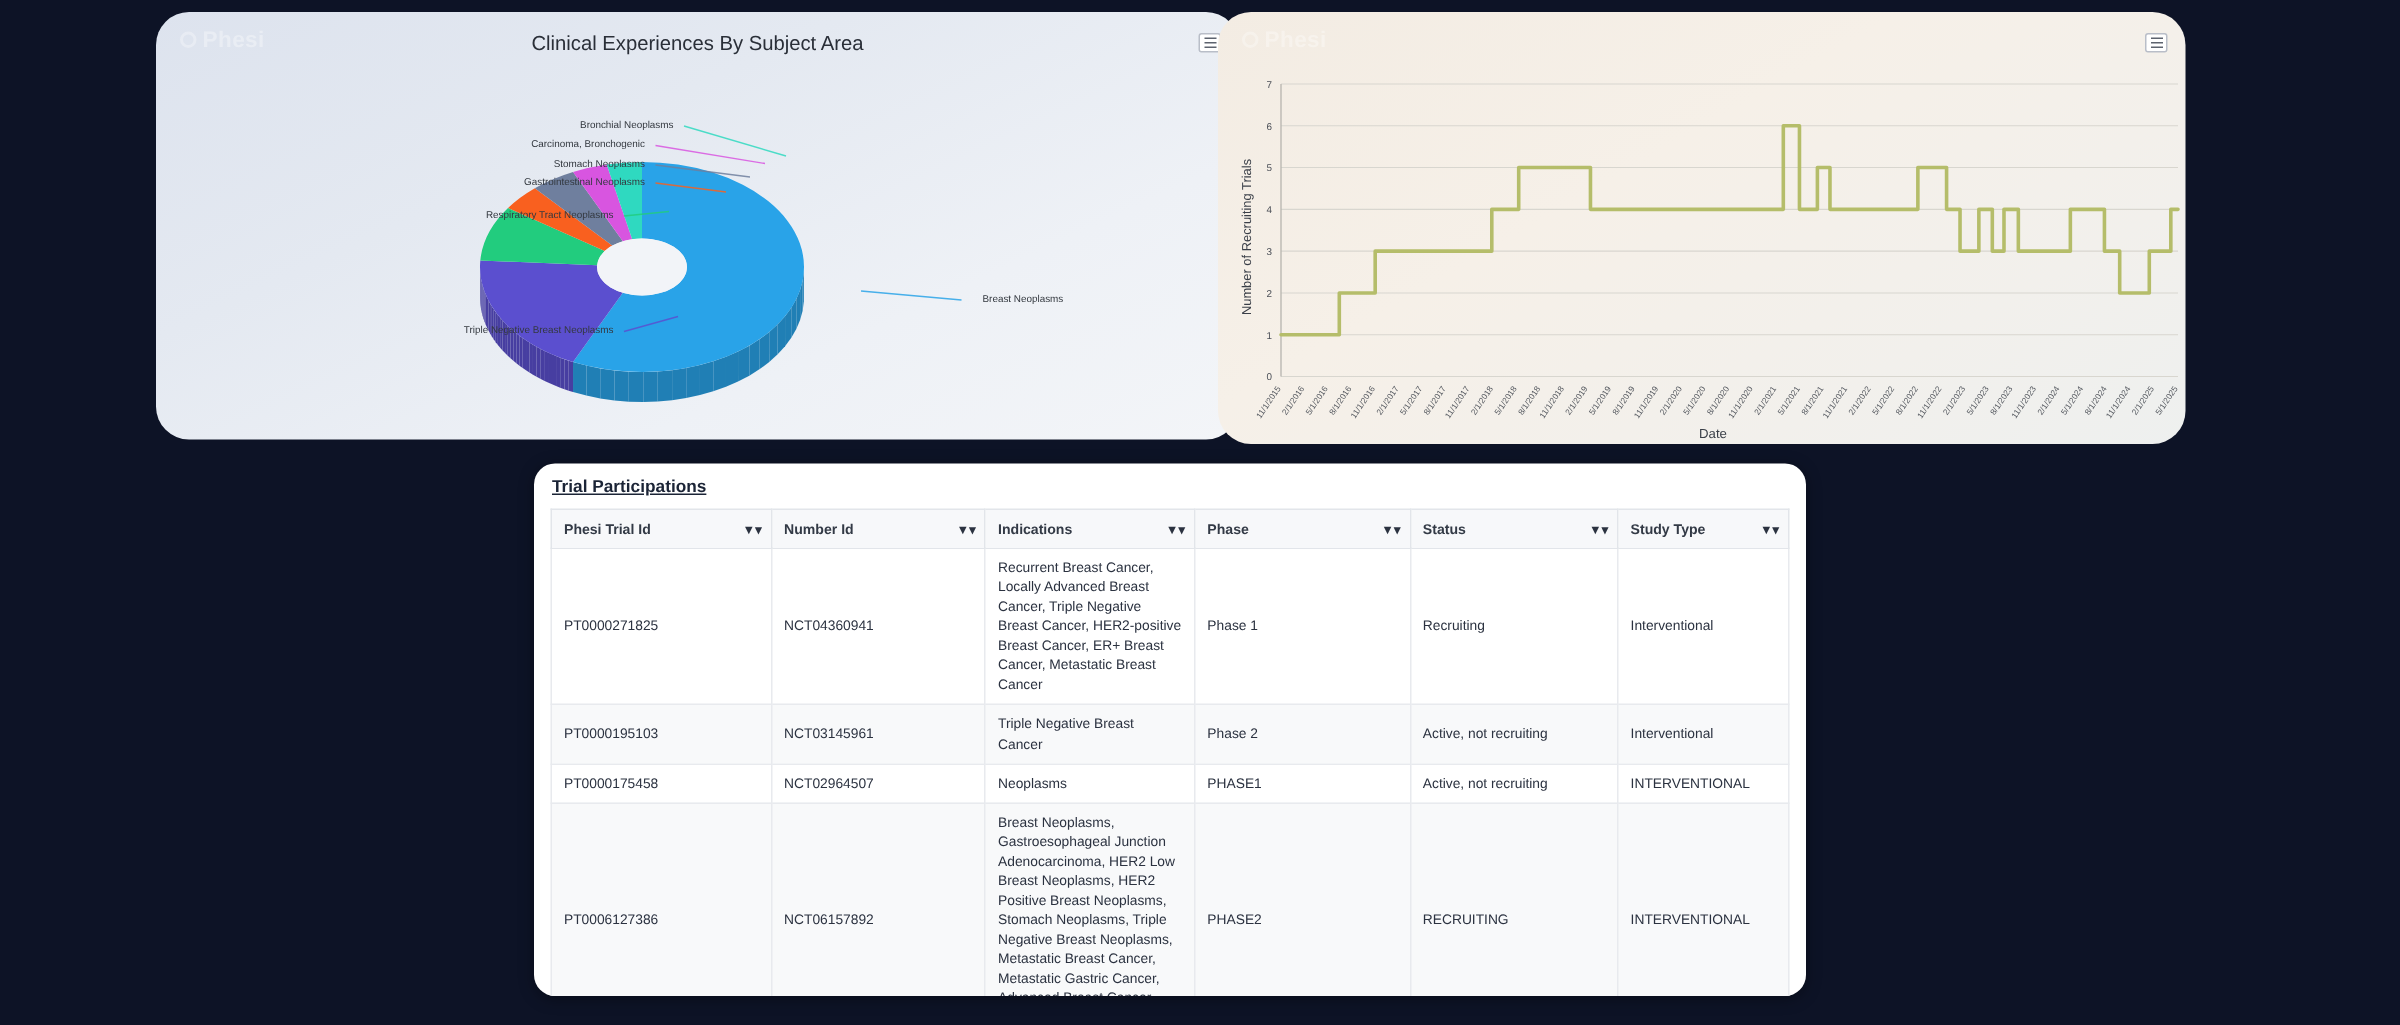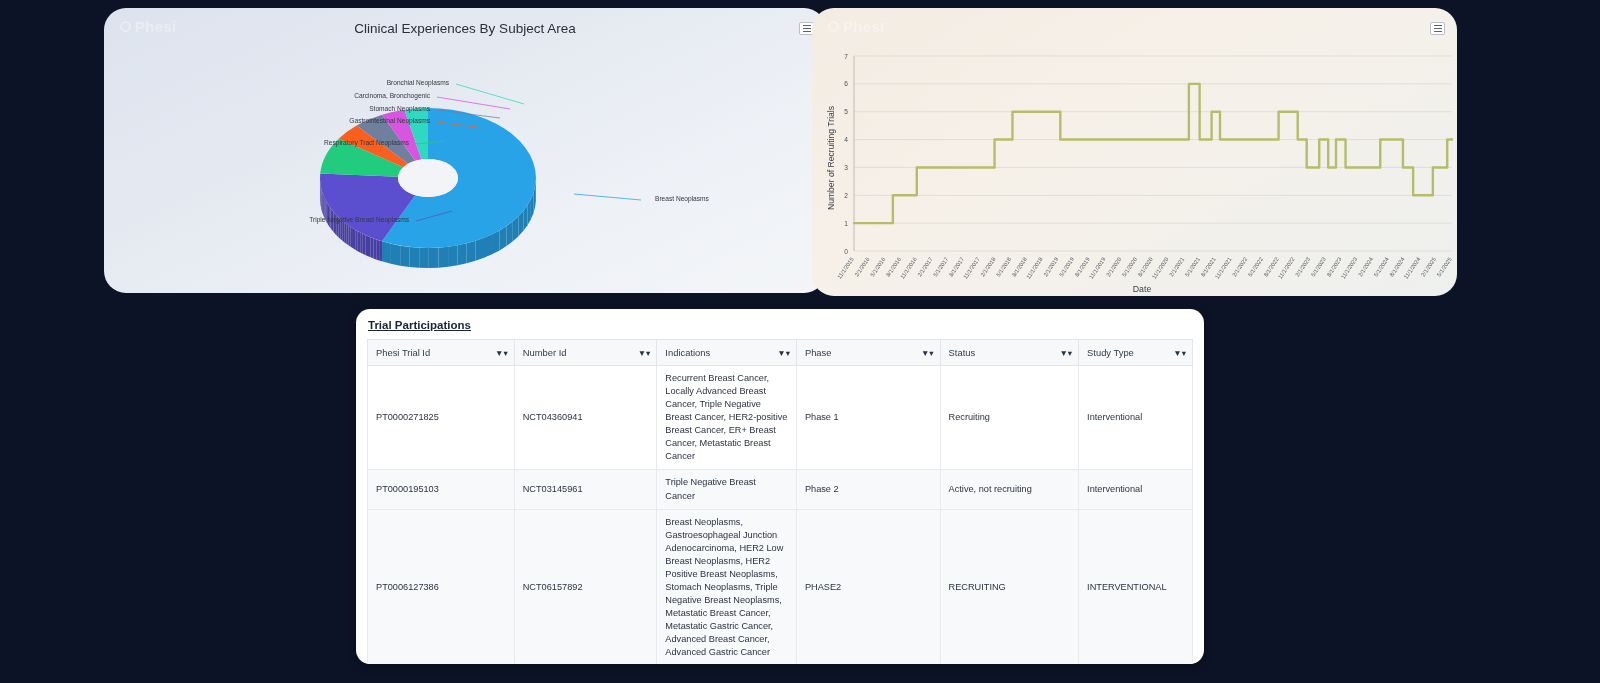--- a/index.html
+++ b/index.html
@@ -76,21 +76,21 @@
   }
   table.grid {
     width: 826px; margin: 0 11px;
     border-collapse: collapse;
     table-layout: fixed;
     font-size: 9.2px; color: #2b3240;
   }
   table.grid th {
     background: #f7f8fa;
     border: 1px solid #e2e5ea;
-    font-weight: 400;
+    font-weight: 700;
     font-size: 9.4px;
     color: #333a46;
     text-align: left;
     padding: 7px 8px;
     height: 23px;
     position: relative;
     white-space: nowrap;
   }
   table.grid th .filt {
     position: absolute; right: 6px; top: 50%; transform: translateY(-50%);
@@ -348,20 +348,28 @@
             <td class="c5">Interventional</td>
           </tr>
           <tr class="alt">
             <td class="c0">PT0000195103</td>
             <td class="c1">NCT03145961</td>
             <td class="c2">Triple Negative Breast Cancer</td>
             <td class="c3">Phase 2</td>
             <td class="c4">Active, not recruiting</td>
             <td class="c5">Interventional</td>
           </tr>
+          <tr class="white">
+            <td class="c0">PT0000175458</td>
+            <td class="c1">NCT02964507</td>
+            <td class="c2">Neoplasms</td>
+            <td class="c3">PHASE1</td>
+            <td class="c4">Active, not recruiting</td>
+            <td class="c5">INTERVENTIONAL</td>
+          </tr>
           <tr class="alt">
             <td class="c0">PT0006127386</td>
             <td class="c1">NCT06157892</td>
             <td class="c2">Breast Neoplasms, Gastroesophageal Junction Adenocarcinoma, HER2 Low Breast Neoplasms, HER2 Positive Breast Neoplasms, Stomach Neoplasms, Triple Negative Breast Neoplasms, Metastatic Breast Cancer, Metastatic Gastric Cancer, Advanced Breast Cancer, Advanced Gastric Cancer</td>
             <td class="c3">PHASE2</td>
             <td class="c4">RECRUITING</td>
             <td class="c5">INTERVENTIONAL</td>
           </tr>
         </tbody>
     </table>

